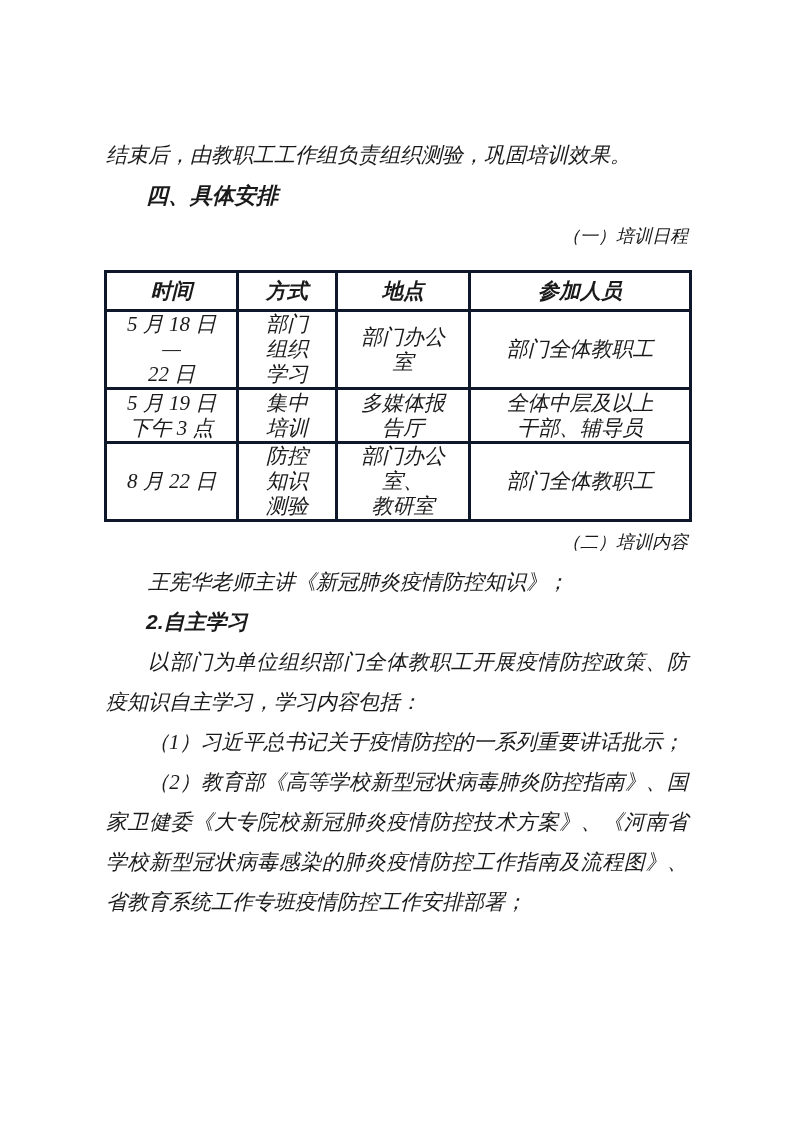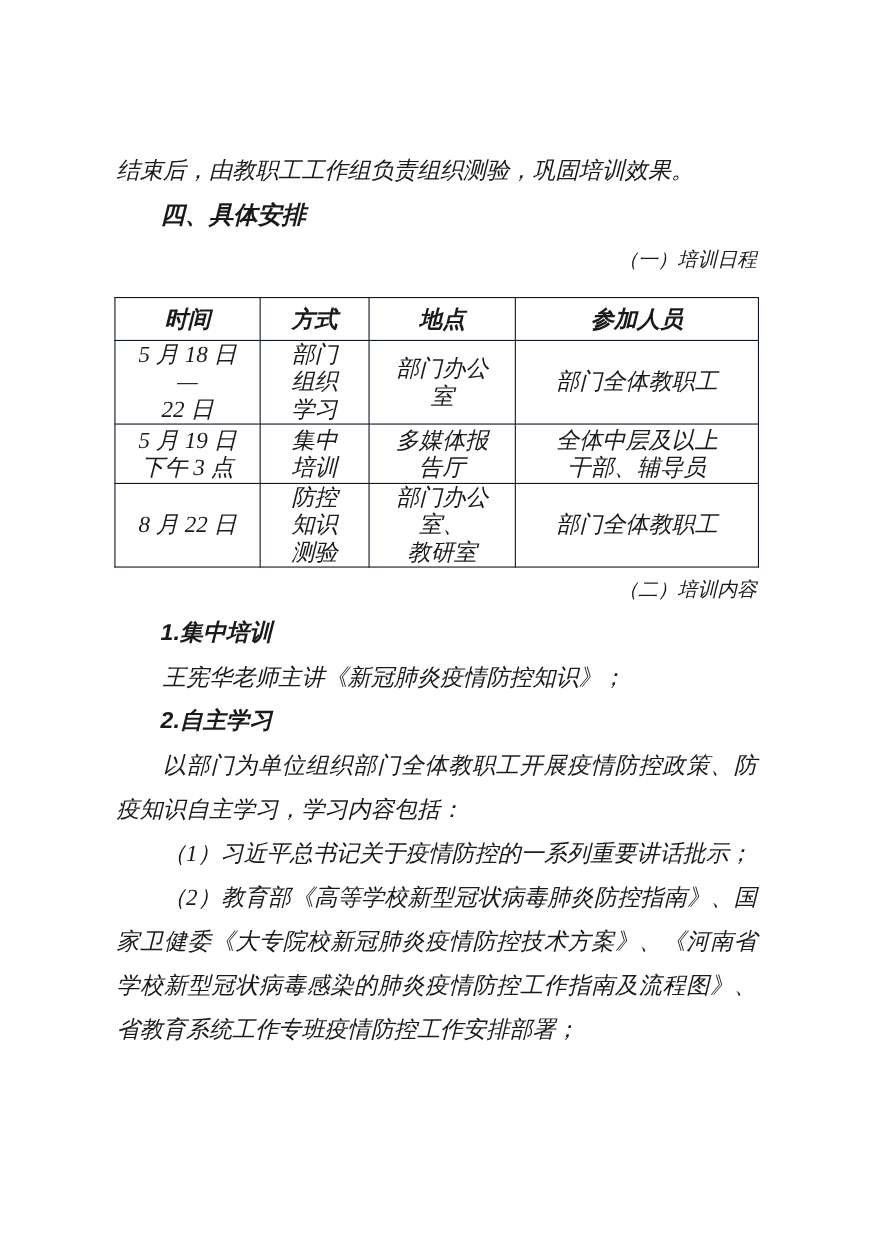--- a/index.html
+++ b/index.html
@@ -47,21 +47,21 @@
     text-indent: 40px;
   }
   table.schedule {
     width: 585px;
     margin-top: 14px;
     margin-left: -2px;
     border-collapse: collapse;
     table-layout: fixed;
   }
   table.schedule th, table.schedule td {
-    border: 1px solid #0f172a;
+    border: 3px solid #0f172a;
     text-align: center;
     vertical-align: middle;
     font-size: 21px;
     line-height: 25px;
     white-space: pre-line;
     padding: 0 18px;
   }
   table.schedule th {
     height: 39px;
     font-weight: bold;
@@ -123,21 +123,20 @@
 测验</td>
           <td>部门办公室、
 教研室</td>
           <td>部门全体教职工</td>
         </tr>
       </tbody>
     </table>
 
     <p class="sub-heading after-table">（二）培训内容</p>
 
-    <h3 class="num-heading">1.集中培训</h3>
 
     <p class="bodytext indent2">王宪华老师主讲《新冠肺炎疫情防控知识》；</p>
 
     <h3 class="num-heading">2.自主学习</h3>
 
     <p class="bodytext indent2">以部门为单位组织部门全体教职工开展疫情防控政策、防疫知识自主学习，学习内容包括：</p>
 
     <p class="bodytext indent2">（1）习近平总书记关于疫情防控的一系列重要讲话批示；</p>
 
     <p class="bodytext indent2">（2）教育部《高等学校新型冠状病毒肺炎防控指南》、国家卫健委《大专院校新冠肺炎疫情防控技术方案》、《河南省学校新型冠状病毒感染的肺炎疫情防控工作指南及流程图》、省教育系统工作专班疫情防控工作安排部署；</p>

